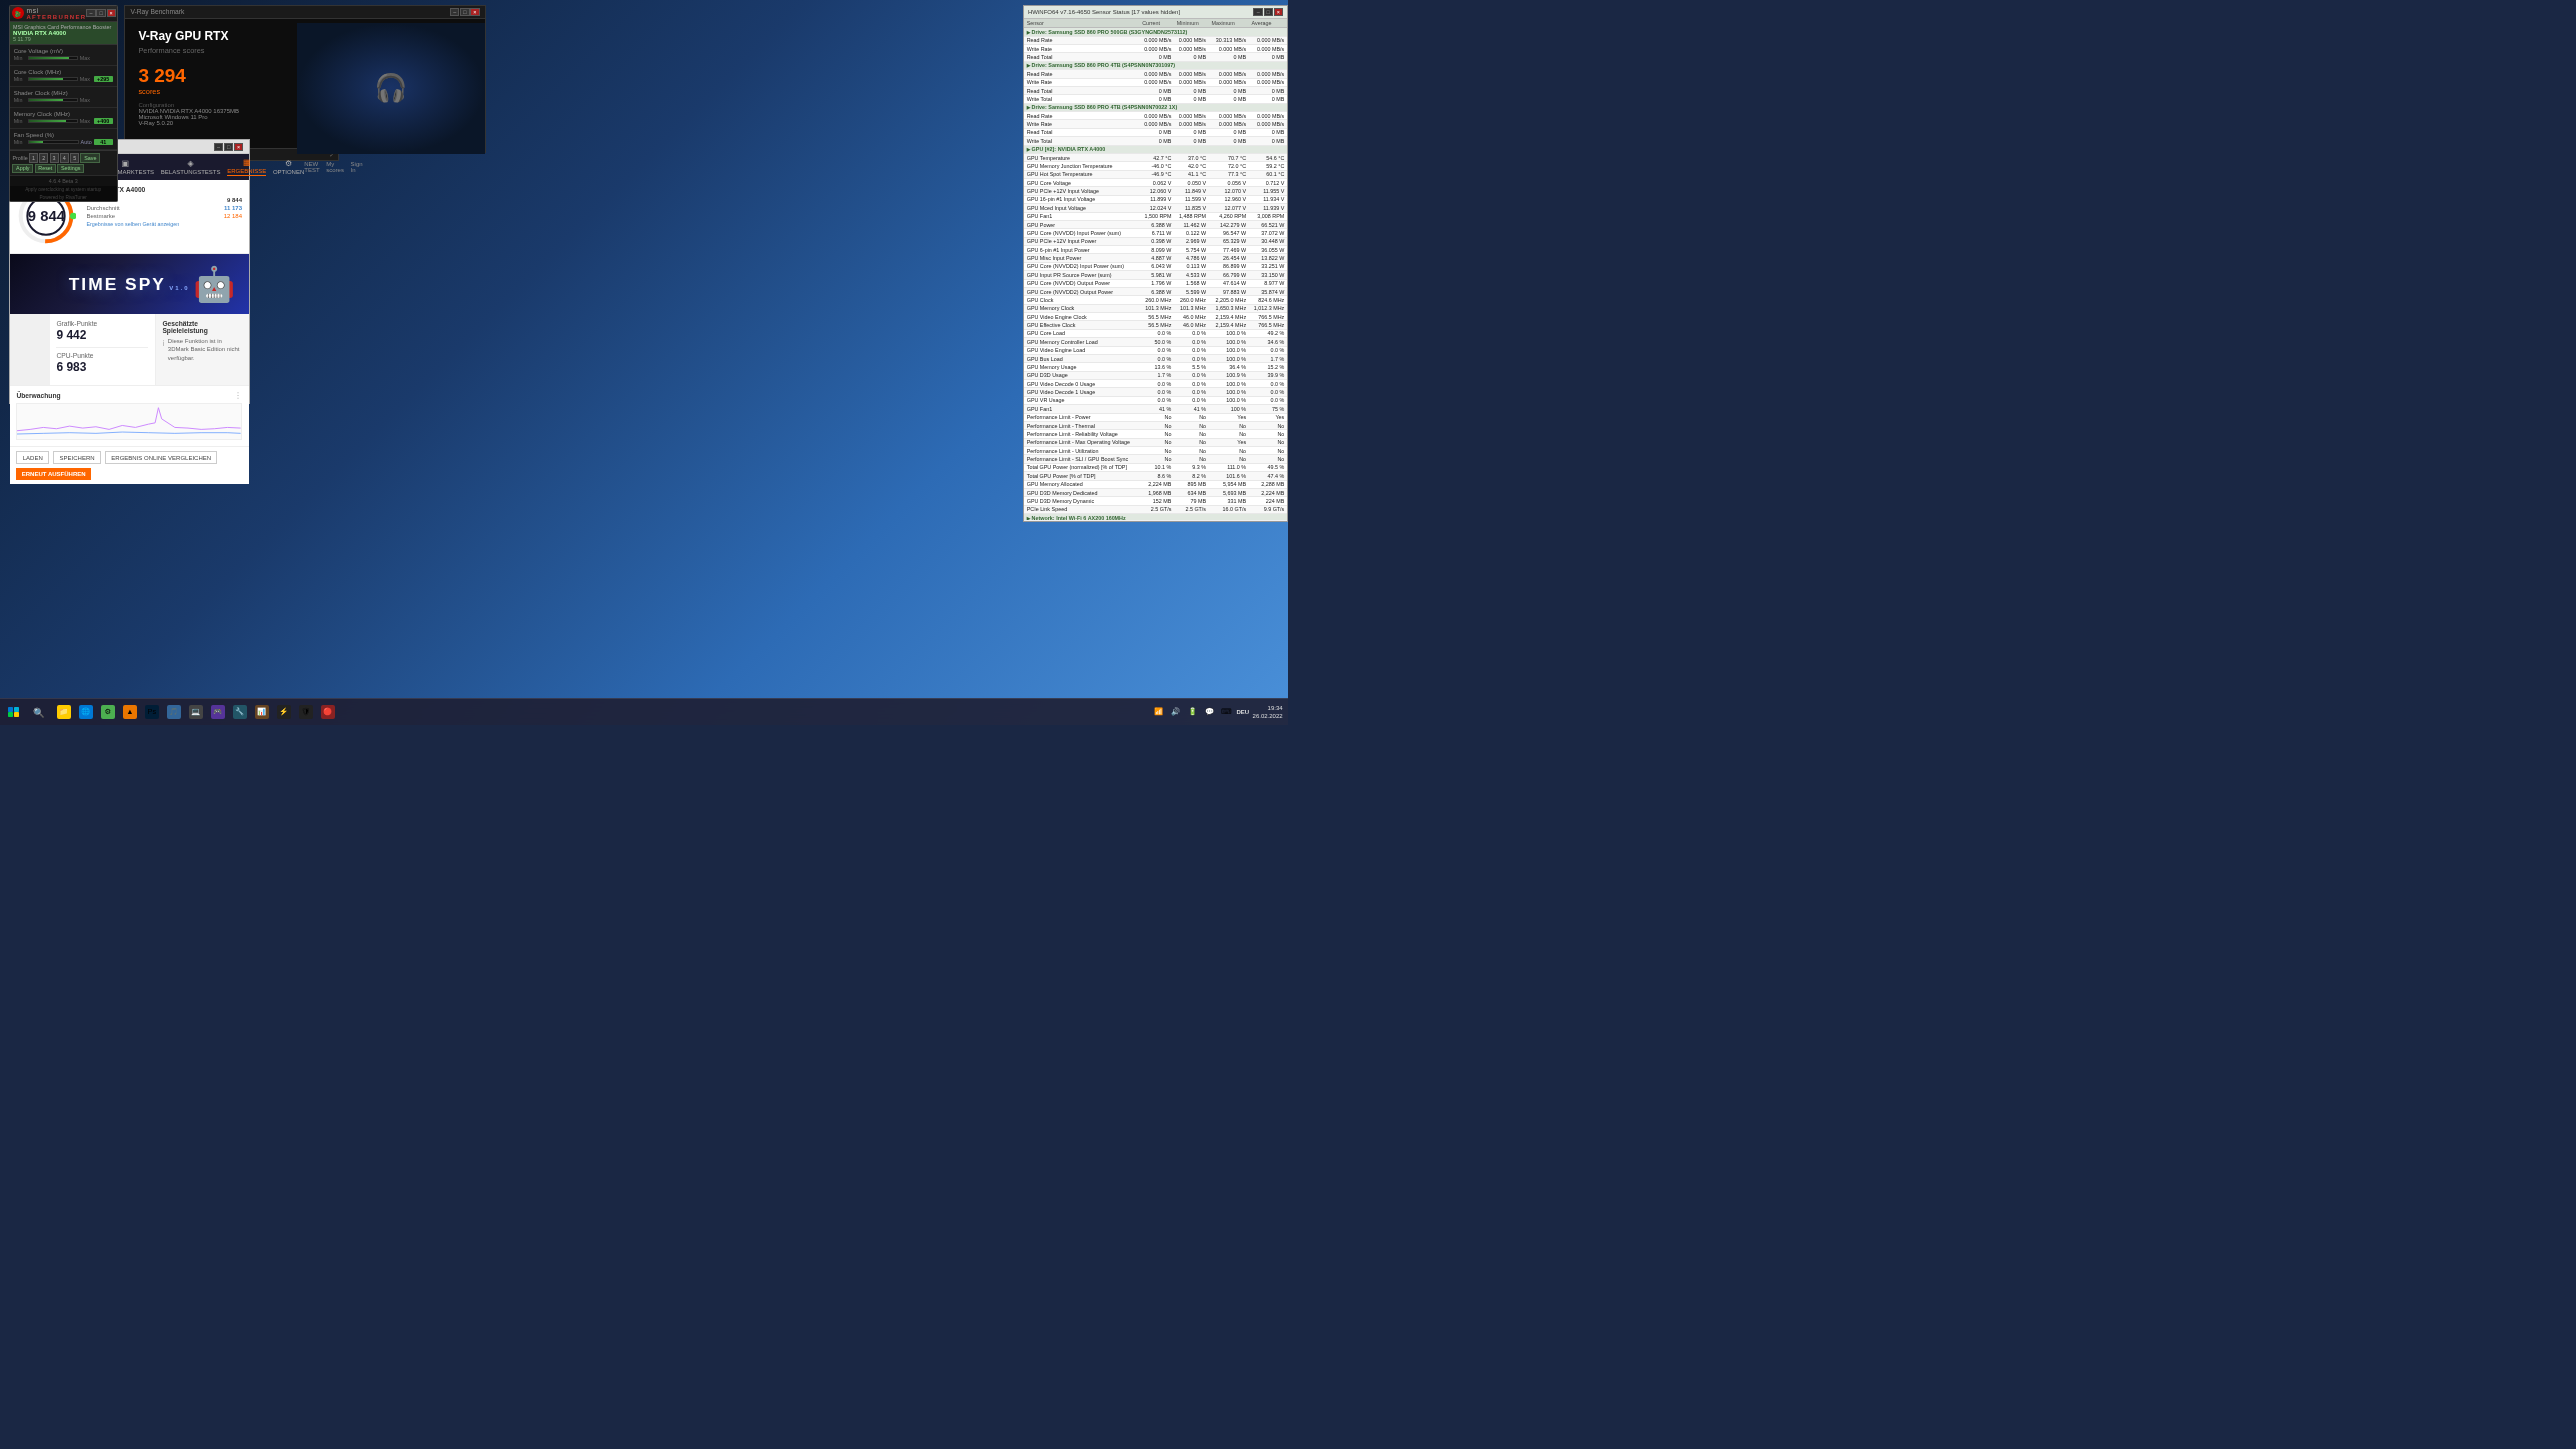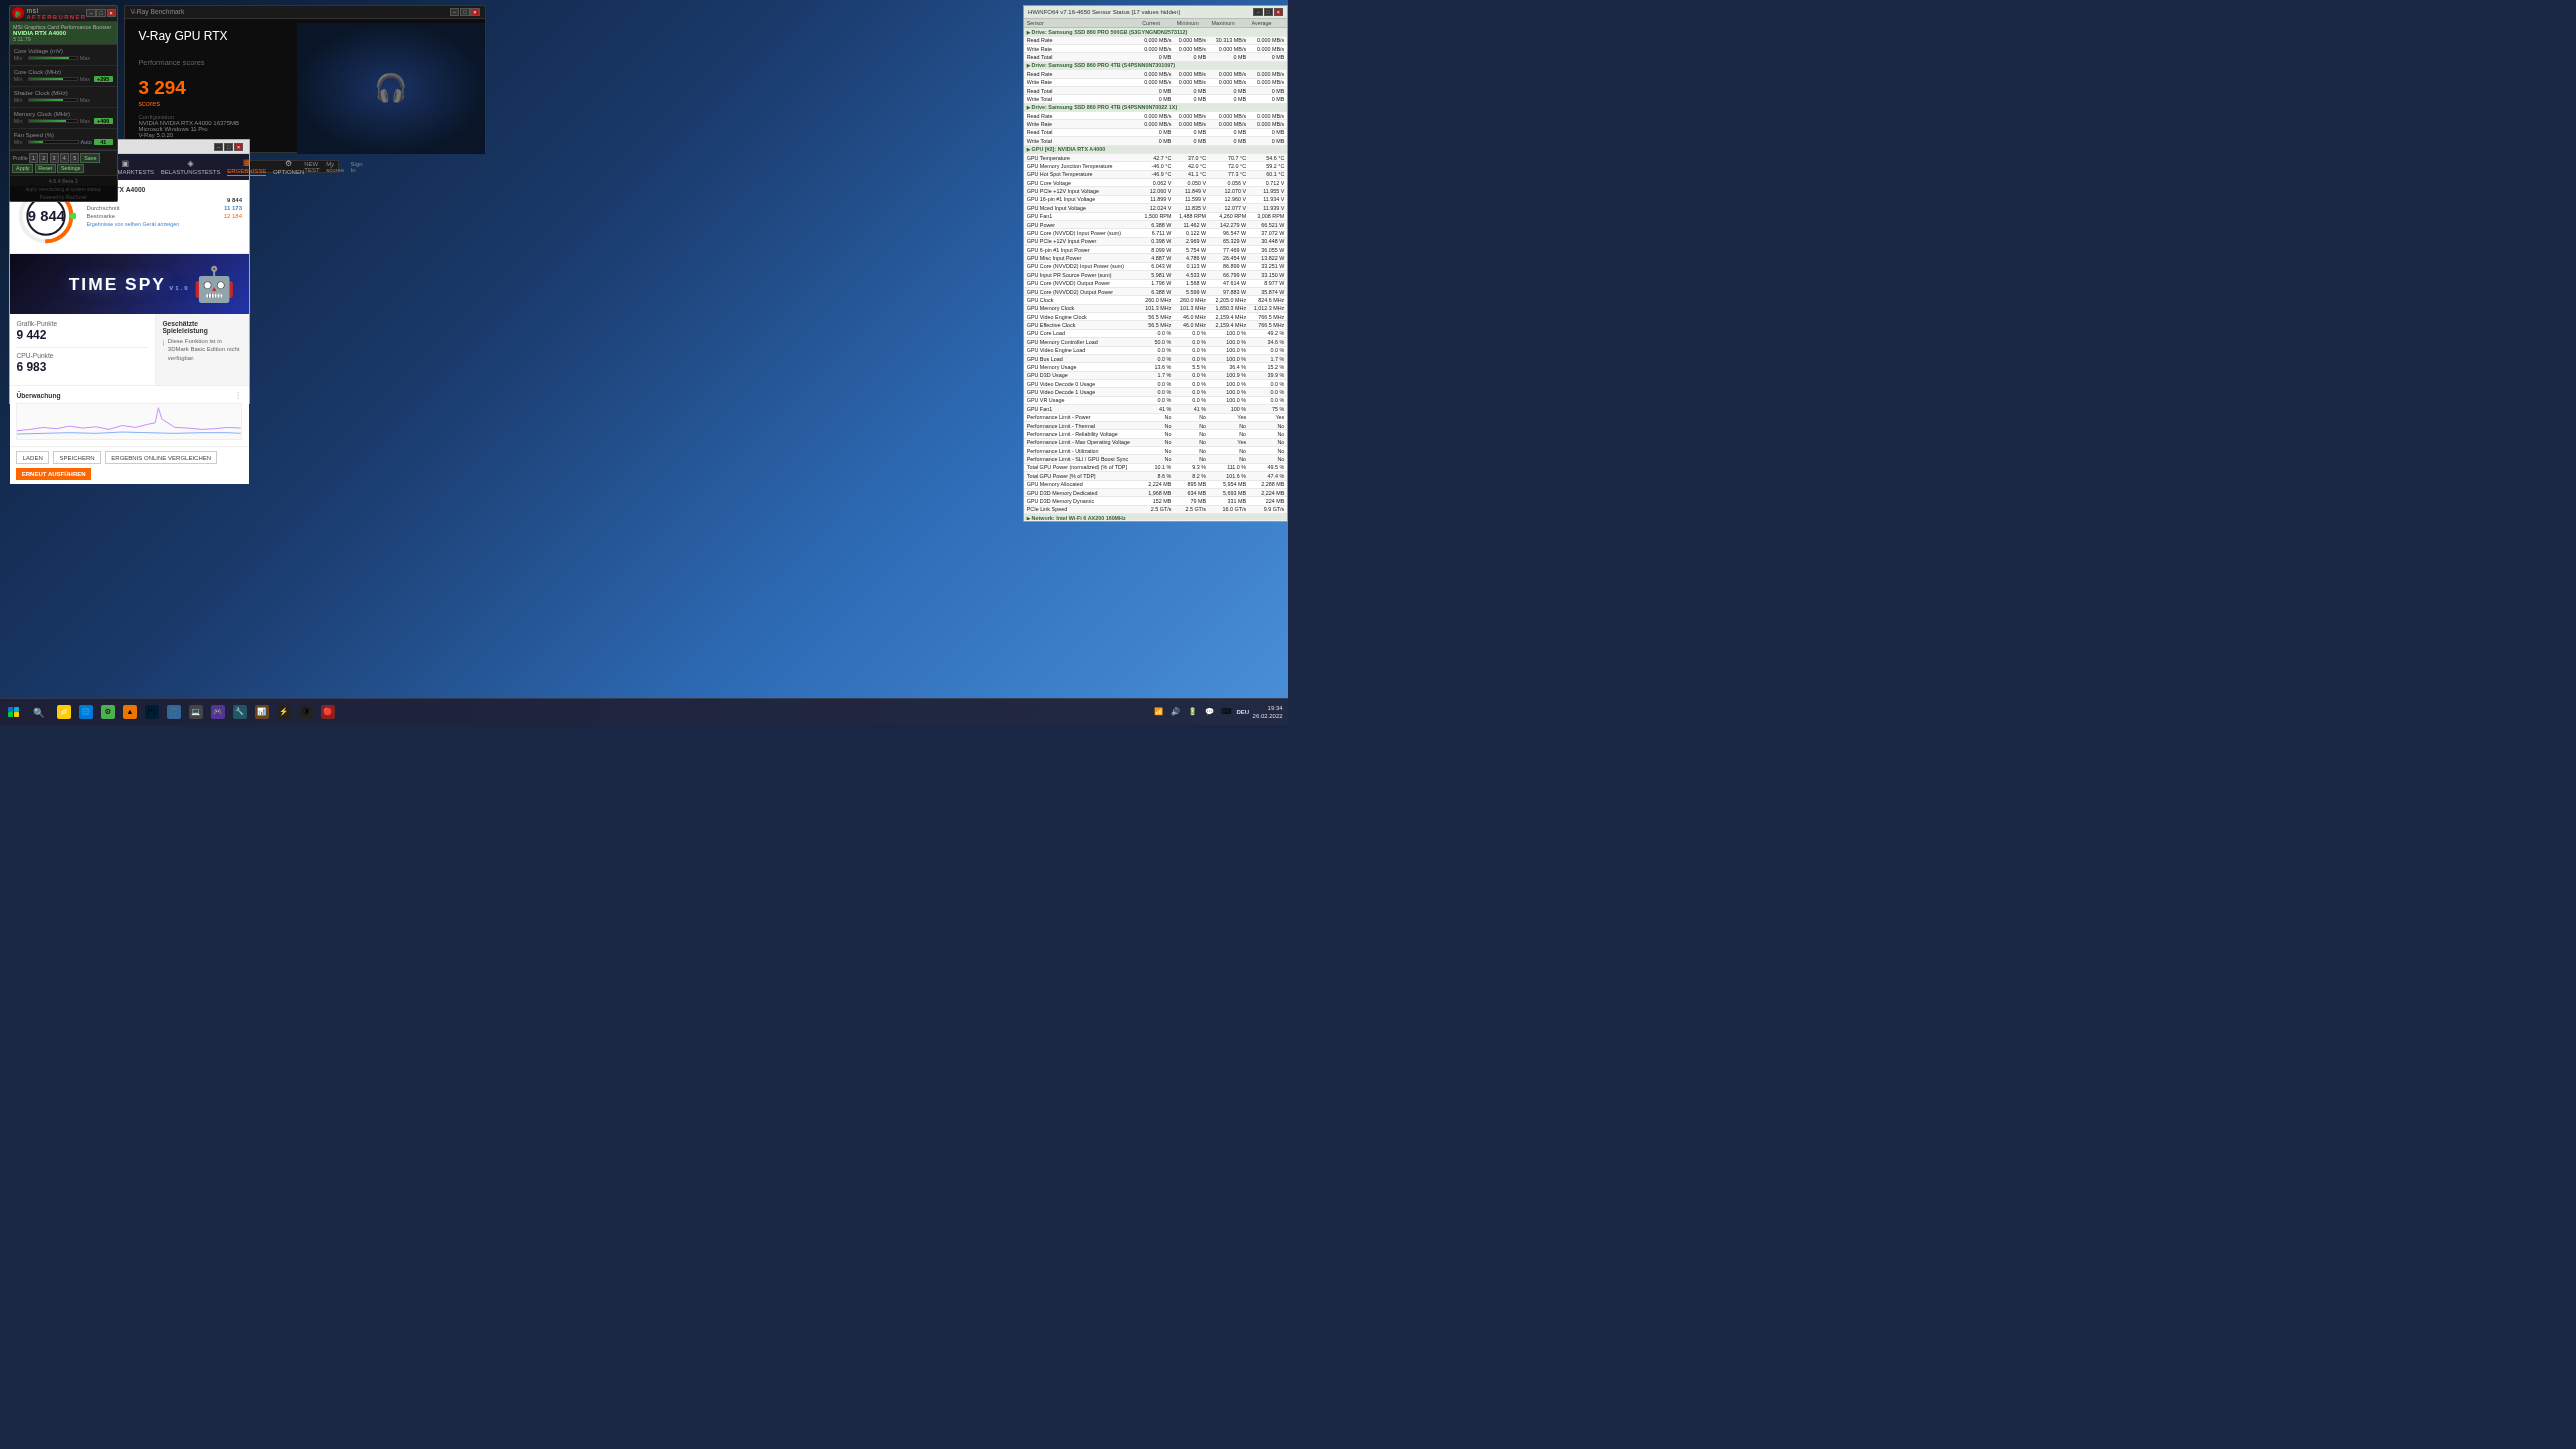--- a/index.html
+++ b/index.html
@@ -190,21 +190,21 @@
       padding: 2px 5.4px;
       border-bottom: 0.7px solid #333;
     }
     .vray-title { color: #888; font-size: 6.7px; }
     .vray-content {
       display: flex;
       padding: 10px 13.4px;
       gap: 20px;
     }
     .vray-left { flex: 1; }
-    .vray-product-name { color: white; font-size: 12px; font-weight: 400; margin-bottom: 15px; }
+    .vray-product-name { color: white; font-size: 12px; font-weight: 700; margin-bottom: 3px; }
     .vray-perf-label { color: #666; font-size: 7.4px; margin-bottom: 10px; }
     .vray-score { color: #ff6600; font-size: 19px; font-weight: bold; }
     .vray-unit { color: #ff6600; font-size: 7.4px; }
     .vray-config { color: #555; font-size: 6px; margin-top: 6.7px; }
     .vray-config-val { color: #888; font-size: 6px; }
     .vray-bg-image {
       position: absolute;
       top: 17px;
       right: 0;
       width: 188px;
@@ -573,20 +573,21 @@
     .chart-line-blue {
       stroke: #4488ff;
       stroke-width: 1;
       fill: none;
     }
 
     
     .results-two-col {
       display: flex;
       gap: 0;
+      margin-left: 40px;
     }
     .results-col-left {
       flex: 1;
       padding: 5.4px 6.7px;
       background: white;
     }
     .results-col-right {
       width: 94px;
       padding: 5.4px 6.7px;
       background: #f5f5f5;

